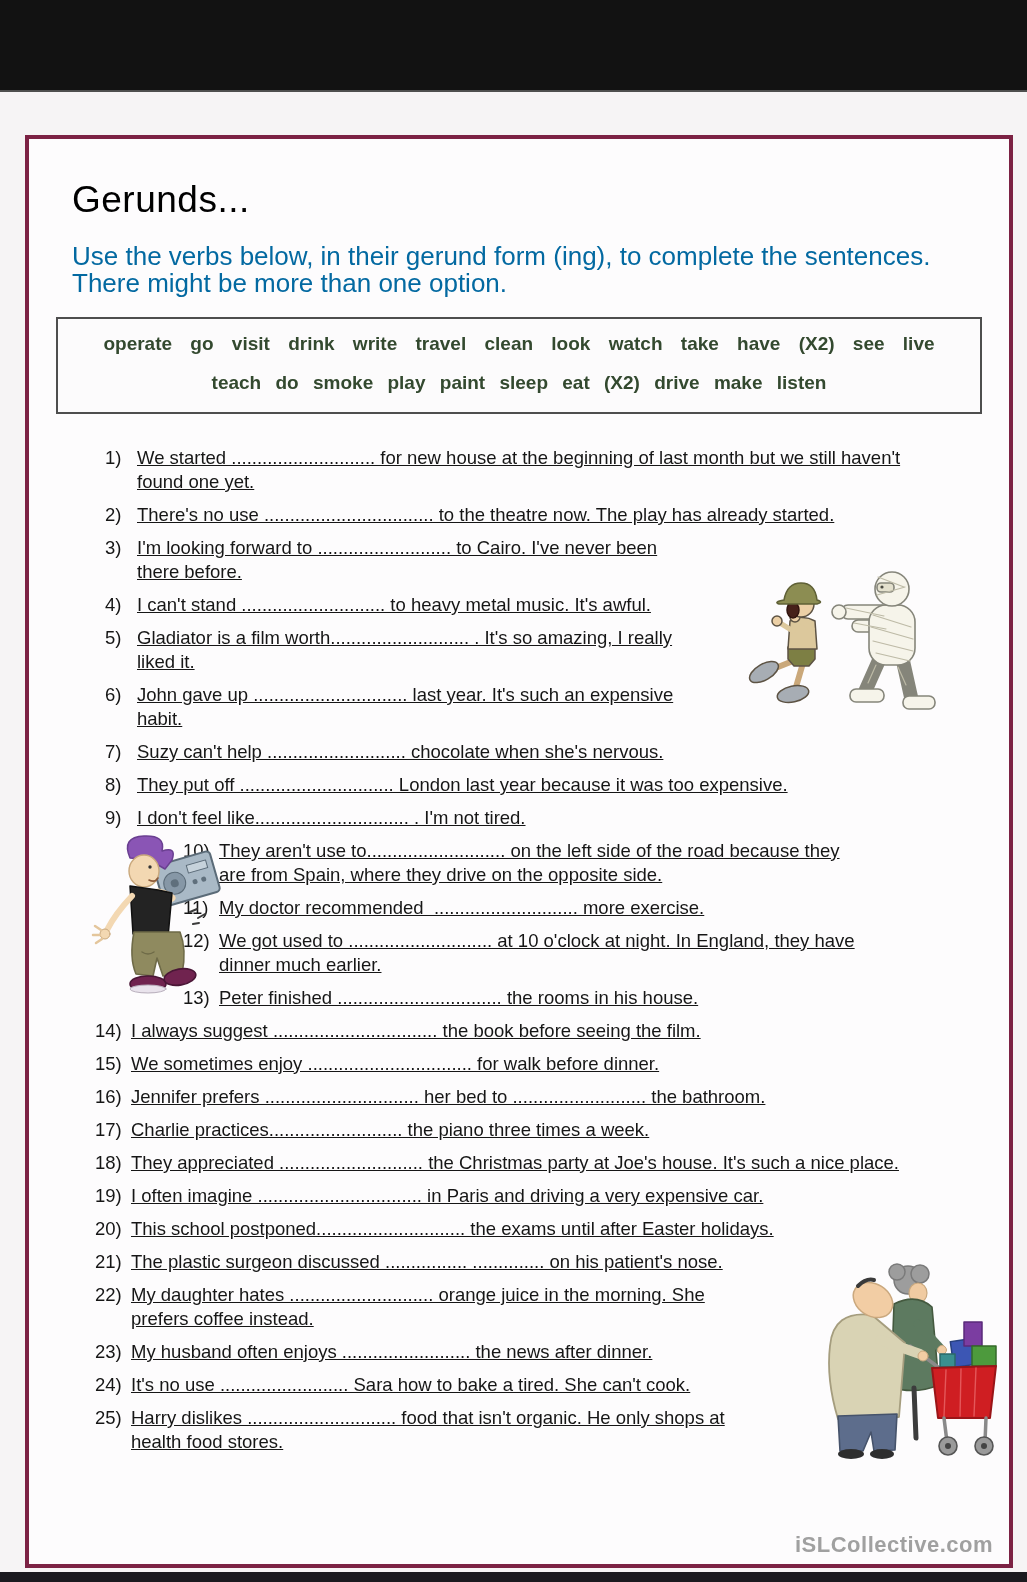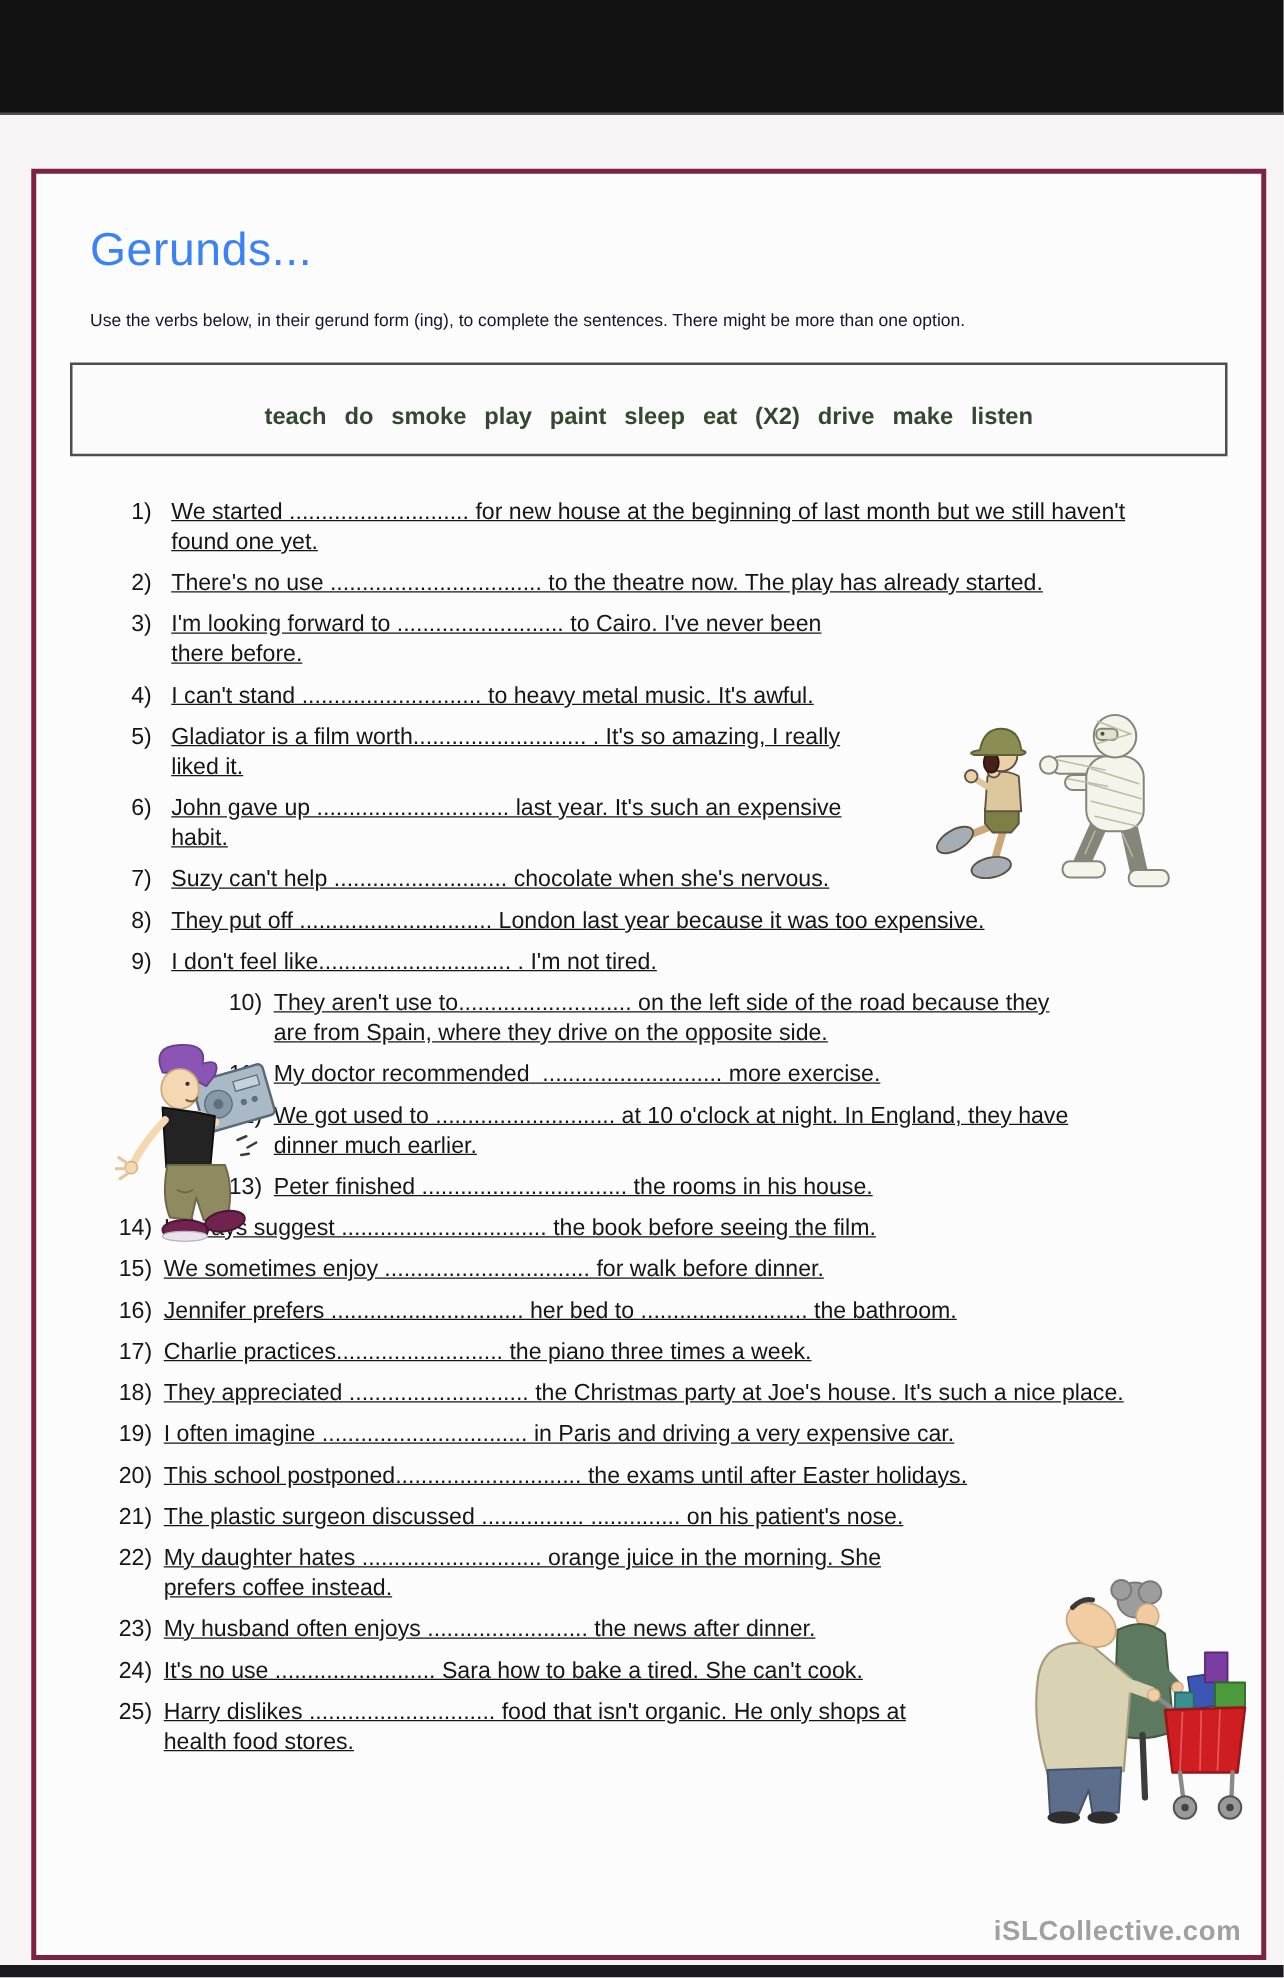--- a/index.html
+++ b/index.html
@@ -8,24 +8,24 @@
     background:#f6f4f5;
     font-family:"Liberation Sans", sans-serif;
   }
   .top-bar{height:90px;background:#121212;border-bottom:2px solid #4f4f4f;}
   .page-wrap{padding-top:43px;}
   .page{
     position:relative;margin-left:25px;width:980px;height:1425px;
     background:#fdfcfd;border:4px solid #7c2244;
   }
   .title{
-    margin:40px 0 0 43px;font-size:37px;font-weight:400;color:#3b82f6;letter-spacing:.5px;
+    margin:40px 0 0 43px;font-size:37px;font-weight:400;color:#000000;letter-spacing:.5px;
   }
   .instructions{
-    margin:22px 0 0 43px;width:885px;font-size:14px;line-height:27px;color:#0f172a;
+    margin:22px 0 0 43px;width:885px;font-size:26px;line-height:27px;color:#0369a1;
   }
   .word-bank{
     margin:20px 0 0 27px;width:926px;box-sizing:border-box;
     border:2px solid #4e4e4e;background:#fcfbfc;padding:14px 6px 18px;
   }
   .wb-row{
     text-align:center;font-weight:bold;font-size:19px;color:#33492f;white-space:nowrap;
   }
   .wb-row1{word-spacing:13px;}
   .wb-row2{word-spacing:9px;margin-top:17px;}
@@ -55,20 +55,21 @@
 <div class="top-bar"></div>
 
 <div class="page-wrap">
   <div class="page">
 
     <h1 class="title">Gerunds...</h1>
 
     <p class="instructions">Use the verbs below, in their gerund form (ing), to complete the sentences. There might be more than one option.</p>
 
     <div class="word-bank">
+      <div class="wb-row wb-row1">operate go visit drink write travel clean look watch take have (X2) see live</div>
       <div class="wb-row wb-row2">teach do smoke play paint sleep eat (X2) drive make listen</div>
     </div>
 
     <ol class="sentences">
       <li class="d1">
           <span class="num">1)</span>
           <span class="txt">We started ............................ for new house at the beginning of last month but we still haven't
 found one yet.</span>
         </li>
       <li class="d1">

